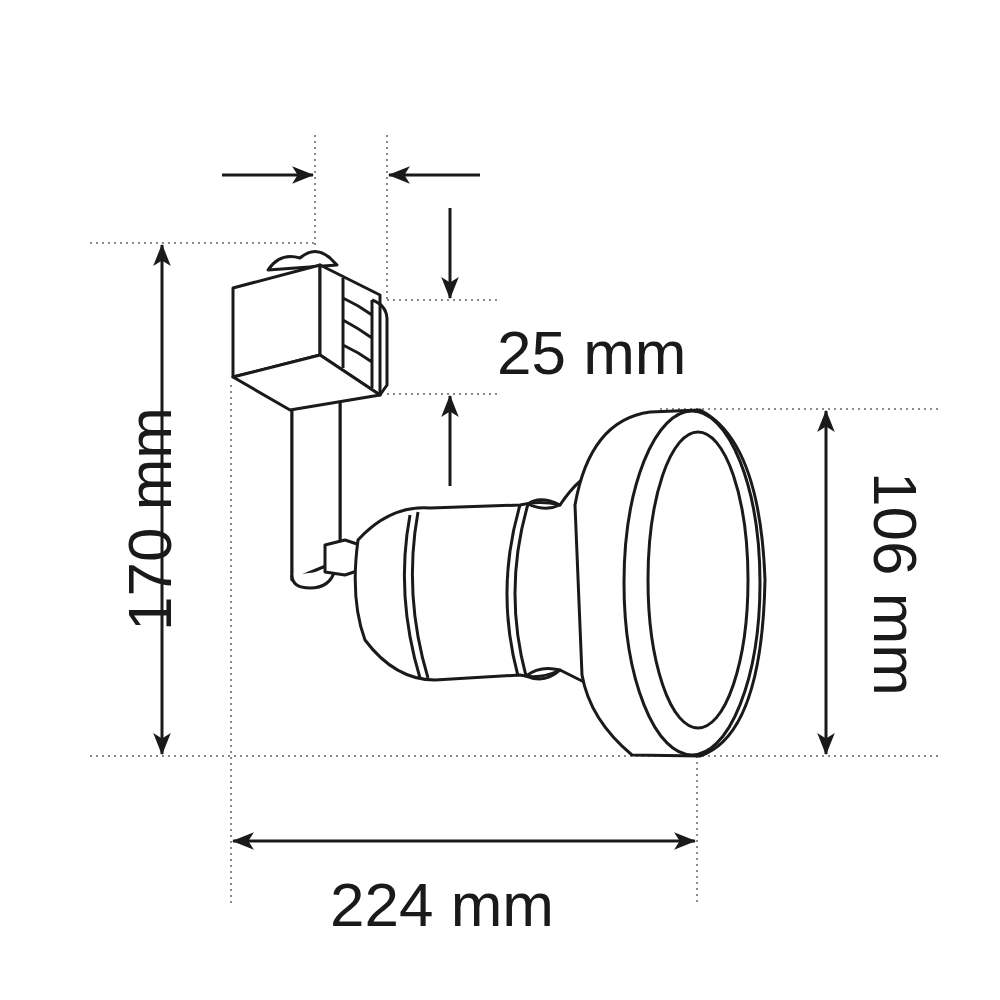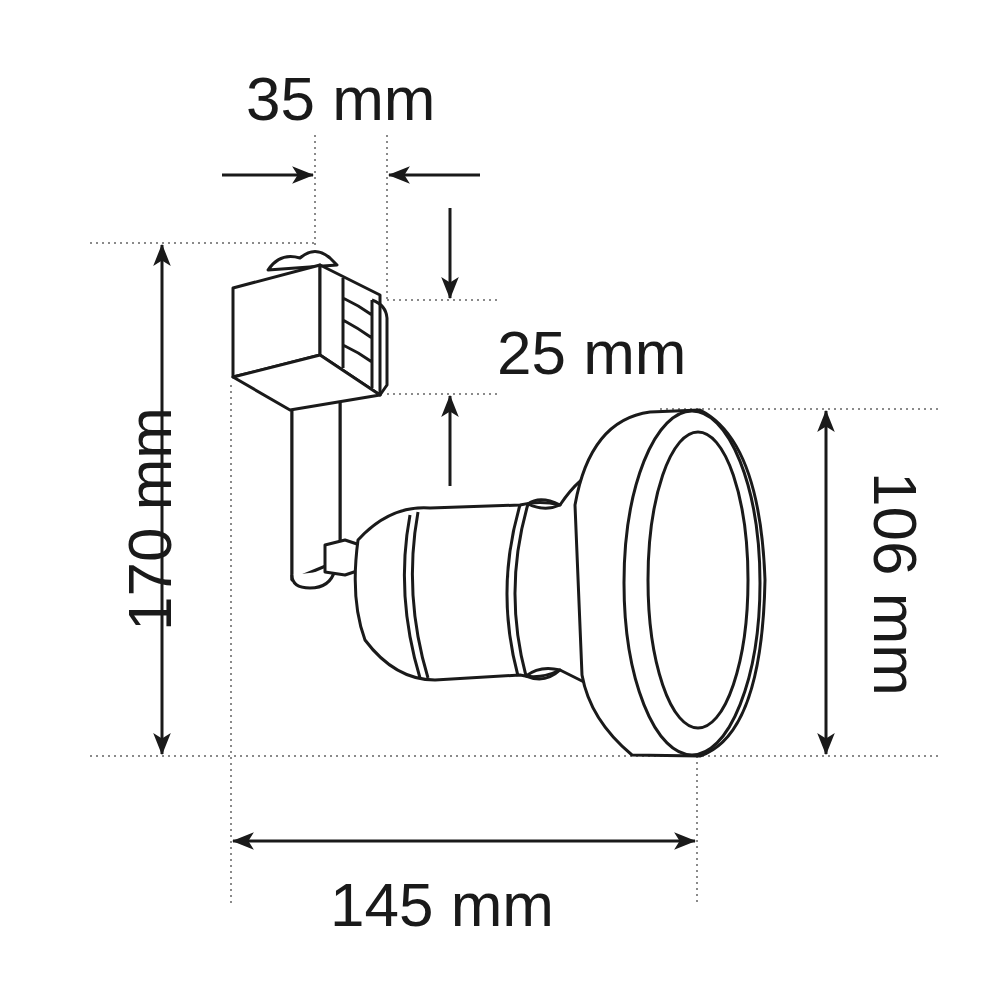--- a/index.html
+++ b/index.html
@@ -73,18 +73,17 @@
       </g>
 
       <g>
         <path d="M575,505 Q590,420 650,412 L700,410 Q760,440 765,580 Q762,735 700,756 L632,755 Q590,720 582,675 Z"></path>
         <ellipse cx="692" cy="583" rx="68" ry="172"></ellipse>
         <ellipse cx="698" cy="580" rx="50" ry="148"></ellipse>
       </g>
     </g>
   </svg>
 
-  <div class="lbl lbl-35">35 mm</div>
   <div class="lbl lbl-25">25 mm</div>
   <div class="lbl lbl-170">170 mm</div>
   <div class="lbl lbl-106">106 mm</div>
-  <div class="lbl lbl-145">145 mm</div>
+  <div class="lbl lbl-145">224 mm</div>
 </div>
 
 </body></html>

